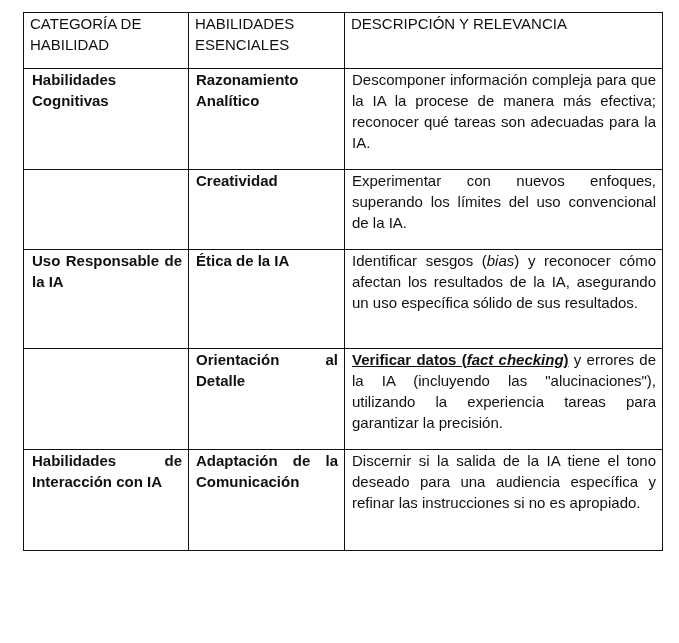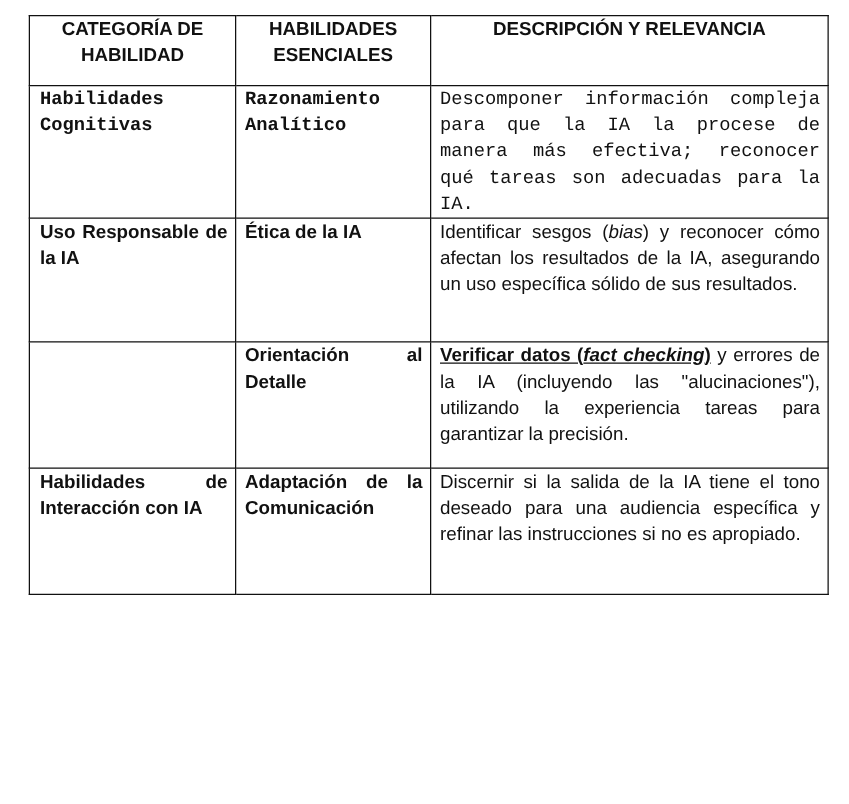--- a/index.html
+++ b/index.html
@@ -27,27 +27,27 @@
       border: 1.5px solid #111111;
       vertical-align: top;
       padding: 0;
       font-size: 15px;
       line-height: 21px;
     }
     col.c1 { width: 165px; }
     col.c2 { width: 156px; }
     col.c3 { width: 318px; }
     th {
-      font-weight: bold;
-      text-align: center;
+      font-weight: normal;
+      text-align: left;
       height: 55px;
     }
     th .inner { padding: 0 6px; }
     th.hdr3 .inner { padding-top: 0; }
-    tr.r1 td { height: 100px; font-family: Liberation Mono, monospace; }
+    tr.r1 td { height: 100px; }
     tr.r2 td { height: 79px; }
     tr.r3 td { height: 98px; }
     tr.r4 td { height: 100px; }
     tr.r5 td { height: 100px; }
     tr.r6 td { height: 78px; }
     td .inner {
       padding: 0 6px 0 7px;
       text-align: justify;
     }
     td.cat .inner, td.skill .inner {
@@ -88,20 +88,31 @@
       <td class="cat">
           <div class="inner">Habilidades Cognitivas</div>
         </td>
       <td class="skill">
           <div class="inner">Razonamiento Analítico</div>
         </td>
       <td class="desc">
           <div class="inner">Descomponer información compleja para que la IA la procese de manera más efectiva; reconocer qué tareas son adecuadas para la IA.</div>
         </td>
     </tr>
+    <tr class="r2">
+      <td class="cat">
+          <div class="inner"></div>
+        </td>
+      <td class="skill">
+          <div class="inner">Creatividad</div>
+        </td>
+      <td class="desc">
+          <div class="inner">Experimentar con nuevos enfoques, superando los límites del uso convencional de la IA.</div>
+        </td>
+    </tr>
     <tr class="r3">
       <td class="cat">
           <div class="inner">Uso Responsable de la IA</div>
         </td>
       <td class="skill">
           <div class="inner">Ética de la IA</div>
         </td>
       <td class="desc">
           <div class="inner"><span>Identificar sesgos (</span><span class="i">bias</span><span>) y reconocer cómo afectan los resultados de la IA, asegurando un uso específica sólido de sus resultados.</span></div>
         </td>

